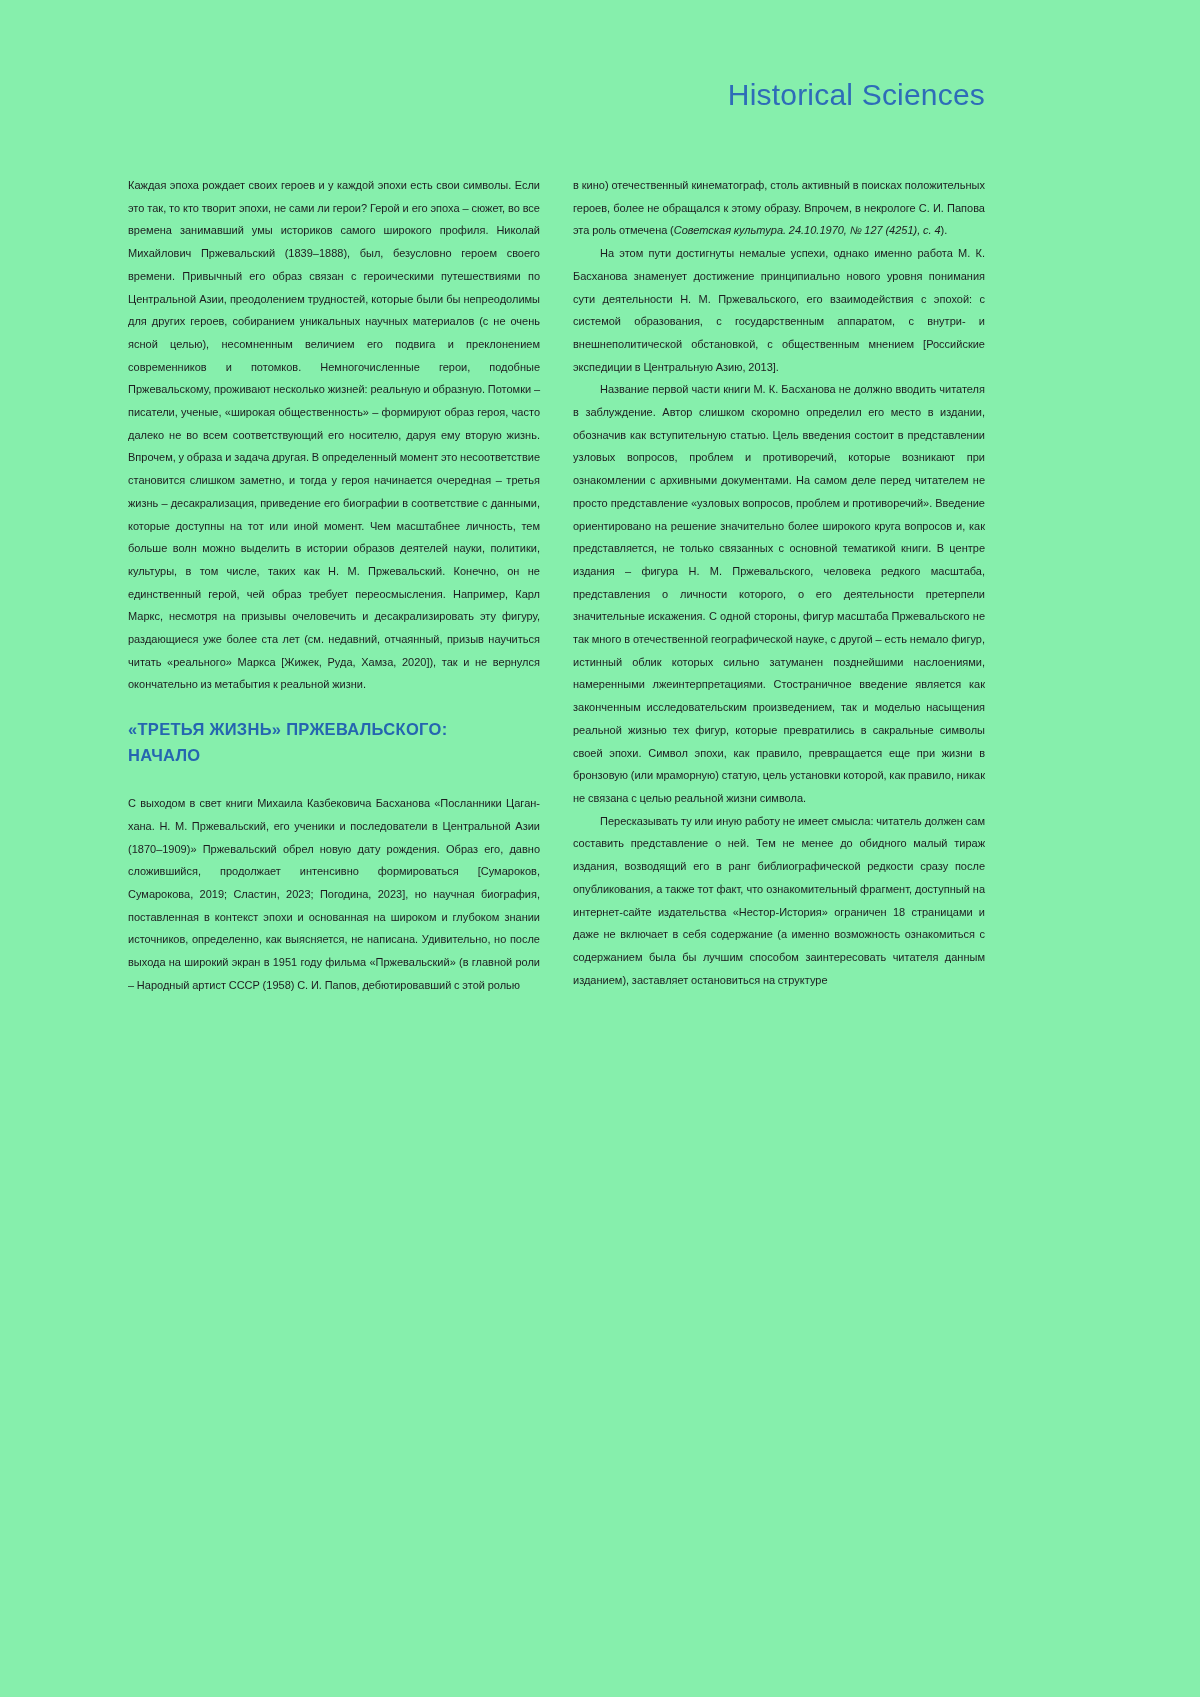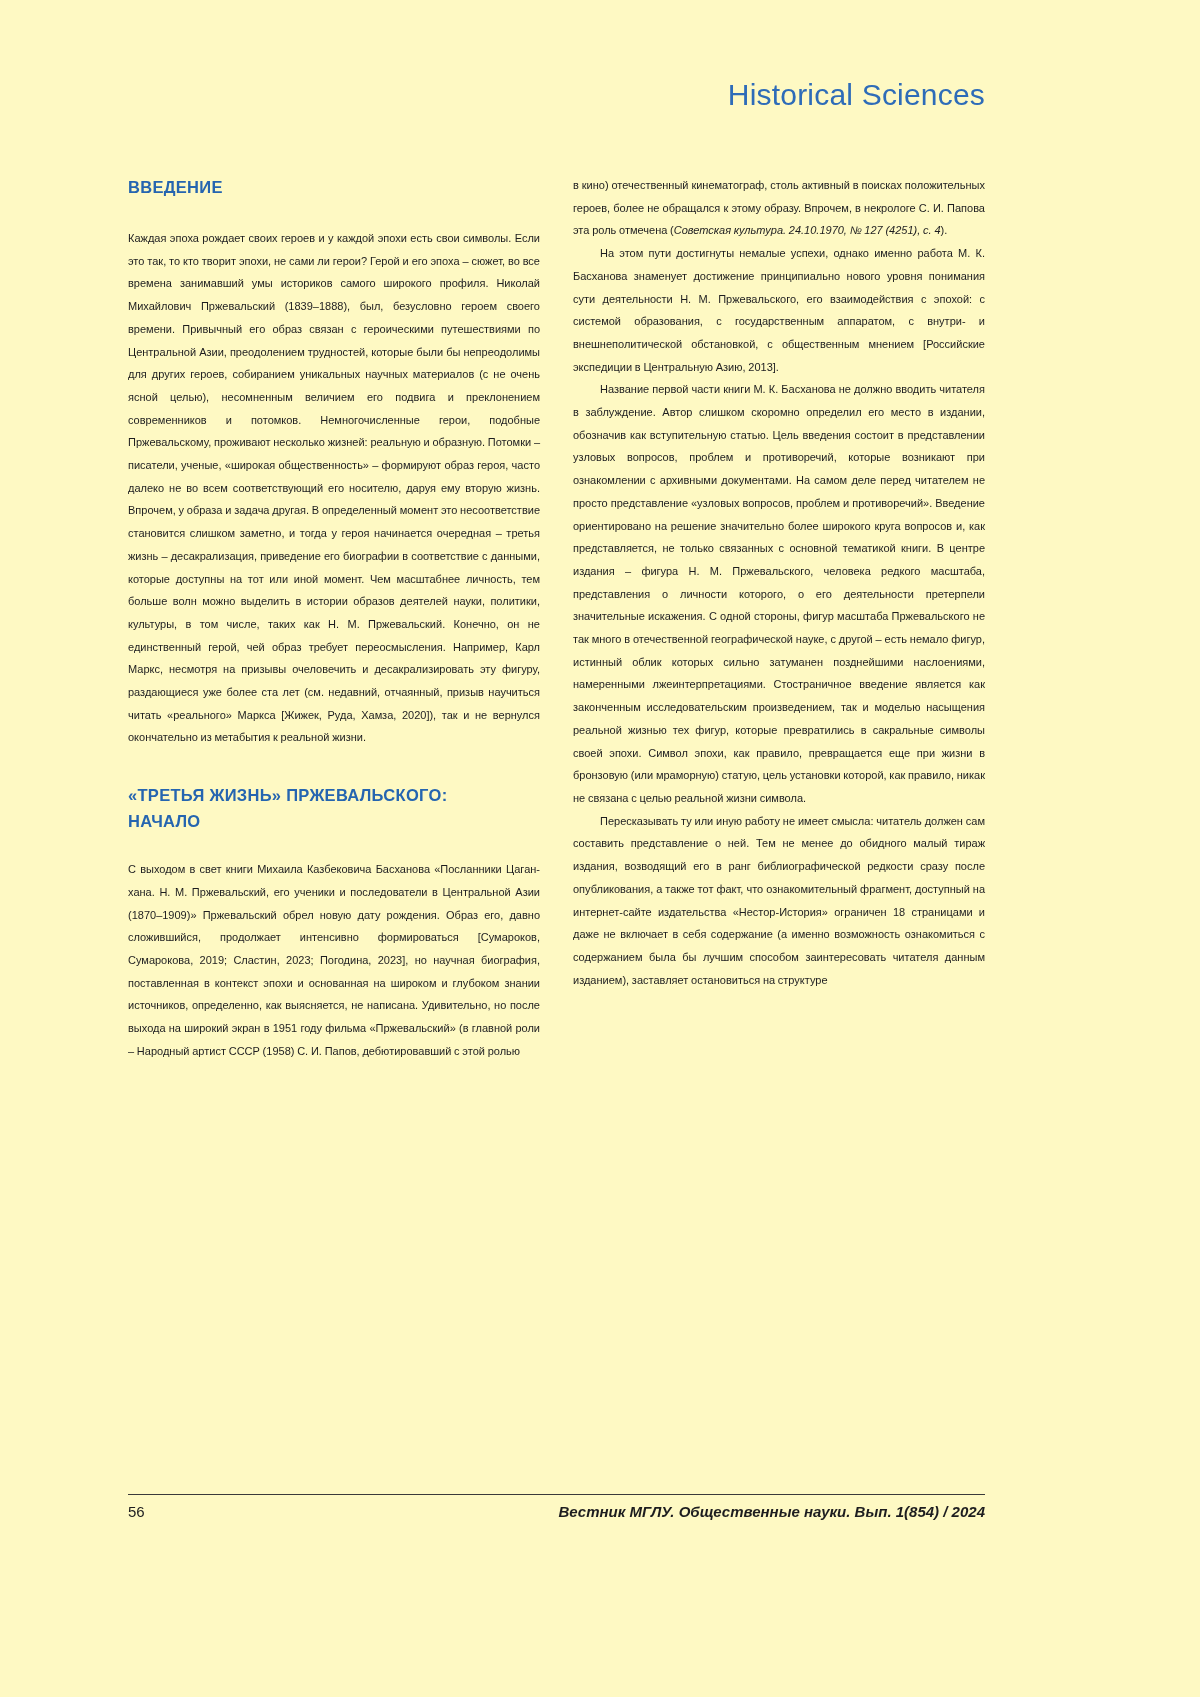--- a/index.html
+++ b/index.html
@@ -5,21 +5,21 @@
   * { margin: 0; padding: 0; box-sizing: border-box; }
   html, body { background: #ffffff; }
   body {
     width: 1200px;
     height: 1697px;
     position: relative;
     font-family: "Liberation Sans", sans-serif;
     color: #1d1d1f;
     overflow: hidden;
   }
-  .page { position: absolute; inset: 0; background: #fef9c3; }
+  .page { position: absolute; inset: 0; background: #86efac; }
 
   .header {
     position: absolute;
     top: 78px;
     left: 128px;
     width: 857px;
     text-align: right;
   }
   .header-title {
     font-size: 30px;
@@ -41,21 +41,21 @@
   .section-heading {
     font-size: 16.5px;
     font-weight: bold;
     color: #2565b0;
     line-height: 26px;
     white-space: pre-line;
     letter-spacing: 0.3px;
     margin-bottom: 27px;
   }
   .section-heading.second {
-    margin-top: 33px;
+    margin-top: 20px;
     margin-bottom: 24px;
   }
 
   .body-text {
     font-size: 11px;
     line-height: 22.7px;
     text-align: justify;
     color: #1d1d1f;
     hyphens: auto;
     -webkit-hyphens: auto;
@@ -87,34 +87,29 @@
 
 <div class="page">
 
   <div class="header">
     <span class="header-title">Historical Sciences</span>
   </div>
 
   <div class="columns">
 
     <div class="col">
-      <h2 class="section-heading">ВВЕДЕНИЕ</h2>
       <p class="body-text">Каждая эпоха рождает своих героев и у каждой эпохи есть свои символы. Если это так, то кто творит эпохи, не сами ли герои? Герой и его эпоха – сюжет, во все времена занимавший умы историков самого широкого профиля. Николай Михайлович Пржевальский (1839–1888), был, безусловно героем своего времени. Привычный его образ связан с героическими путешествиями по Центральной Азии, преодолением трудностей, которые были бы непреодолимы для других героев, собиранием уникальных научных материалов (с не очень ясной целью), несомненным величием его подвига и преклонением современников и потомков. Немногочисленные герои, подобные Пржевальскому, проживают несколько жизней: реальную и образную. Потомки – писатели, ученые, «широкая общественность» – формируют образ героя, часто далеко не во всем соответствующий его носителю, даруя ему вторую жизнь. Впрочем, у образа и задача другая. В определенный момент это несоответствие становится слишком заметно, и тогда у героя начинается очередная – третья жизнь – десакрализация, приведение его биографии в соответствие с данными, которые доступны на тот или иной момент. Чем масштабнее личность, тем больше волн можно выделить в истории образов деятелей науки, политики, культуры, в том числе, таких как Н. М. Пржевальский. Конечно, он не единственный герой, чей образ требует переосмысления. Например, Карл Маркс, несмотря на призывы очеловечить и десакрализировать эту фигуру, раздающиеся уже более ста лет (см. недавний, отчаянный, призыв научиться читать «реального» Маркса [Жижек, Руда, Хамза, 2020]), так и не вернулся окончательно из метабытия к реальной жизни.</p>
       <h2 class="section-heading second">«ТРЕТЬЯ ЖИЗНЬ» ПРЖЕВАЛЬСКОГО:
 НАЧАЛО</h2>
       <p class="body-text">С выходом в свет книги Михаила Казбековича Басханова «Посланники Цаган-хана. Н. М. Пржевальский, его ученики и последователи в Центральной Азии (1870–1909)» Пржевальский обрел новую дату рождения. Образ его, давно сложившийся, продолжает интенсивно формироваться [Сумароков, Сумарокова, 2019; Сластин, 2023; Погодина, 2023], но научная биография, поставленная в контекст эпохи и основанная на широком и глубоком знании источников, определенно, как выясняется, не написана. Удивительно, но после выхода на широкий экран в 1951 году фильма «Пржевальский» (в главной роли – Народный артист СССР (1958) С. И. Папов, дебютировавший с этой ролью</p>
     </div>
 
     <div class="col">
       <p class="body-text"><span>в кино) отечественный кинематограф, столь активный в поисках положительных героев, более не обращался к этому образу. Впрочем, в некрологе С. И. Папова эта роль отмечена (</span><i>Советская культура. 24.10.1970, № 127 (4251), с. 4</i><span>).</span></p>
       <p class="body-text indent">На этом пути достигнуты немалые успехи, однако именно работа М. К. Басханова знаменует достижение принципиально нового уровня понимания сути деятельности Н. М. Пржевальского, его взаимодействия с эпохой: с системой образования, с государственным аппаратом, с внутри- и внешнеполитической обстановкой, с общественным мнением [Российские экспедиции в Центральную Азию, 2013].</p>
       <p class="body-text indent">Название первой части книги М. К. Басханова не должно вводить читателя в заблуждение. Автор слишком скоромно определил его место в издании, обозначив как вступительную статью. Цель введения состоит в представлении узловых вопросов, проблем и противоречий, которые возникают при ознакомлении с архивными документами. На самом деле перед читателем не просто представление «узловых вопросов, проблем и противоречий». Введение ориентировано на решение значительно более широкого круга вопросов и, как представляется, не только связанных с основной тематикой книги. В центре издания – фигура Н. М. Пржевальского, человека редкого масштаба, представления о личности которого, о его деятельности претерпели значительные искажения. С одной стороны, фигур масштаба Пржевальского не так много в отечественной географической науке, с другой – есть немало фигур, истинный облик которых сильно затуманен позднейшими наслоениями, намеренными лжеинтерпретациями. Стостраничное введение является как законченным исследовательским произведением, так и моделью насыщения реальной жизнью тех фигур, которые превратились в сакральные символы своей эпохи. Символ эпохи, как правило, превращается еще при жизни в бронзовую (или мраморную) статую, цель установки которой, как правило, никак не связана с целью реальной жизни символа.</p>
       <p class="body-text indent">Пересказывать ту или иную работу не имеет смысла: читатель должен сам составить представление о ней. Тем не менее до обидного малый тираж издания, возводящий его в ранг библиографической редкости сразу после опубликования, а также тот факт, что ознакомительный фрагмент, доступный на интернет-сайте издательства «Нестор-История» ограничен 18 страницами и даже не включает в себя содержание (а именно возможность ознакомиться с содержанием была бы лучшим способом заинтересовать читателя данным изданием), заставляет остановиться на структуре</p>
     </div>
 
   </div>
 
-  <div class="footer">
-    <span class="page-number">56</span>
-    <span class="journal-info">Вестник МГЛУ. Общественные науки. Вып. 1(854) / 2024</span>
-  </div>
 
 </div>
 
 </body></html>

